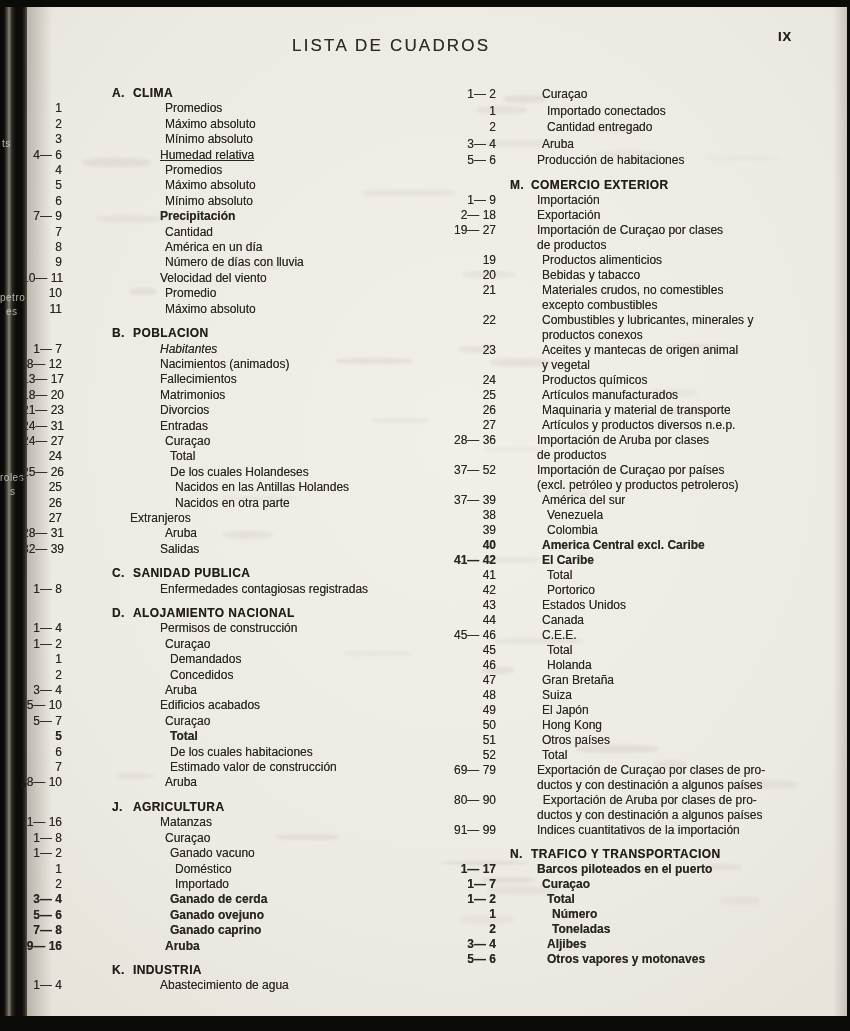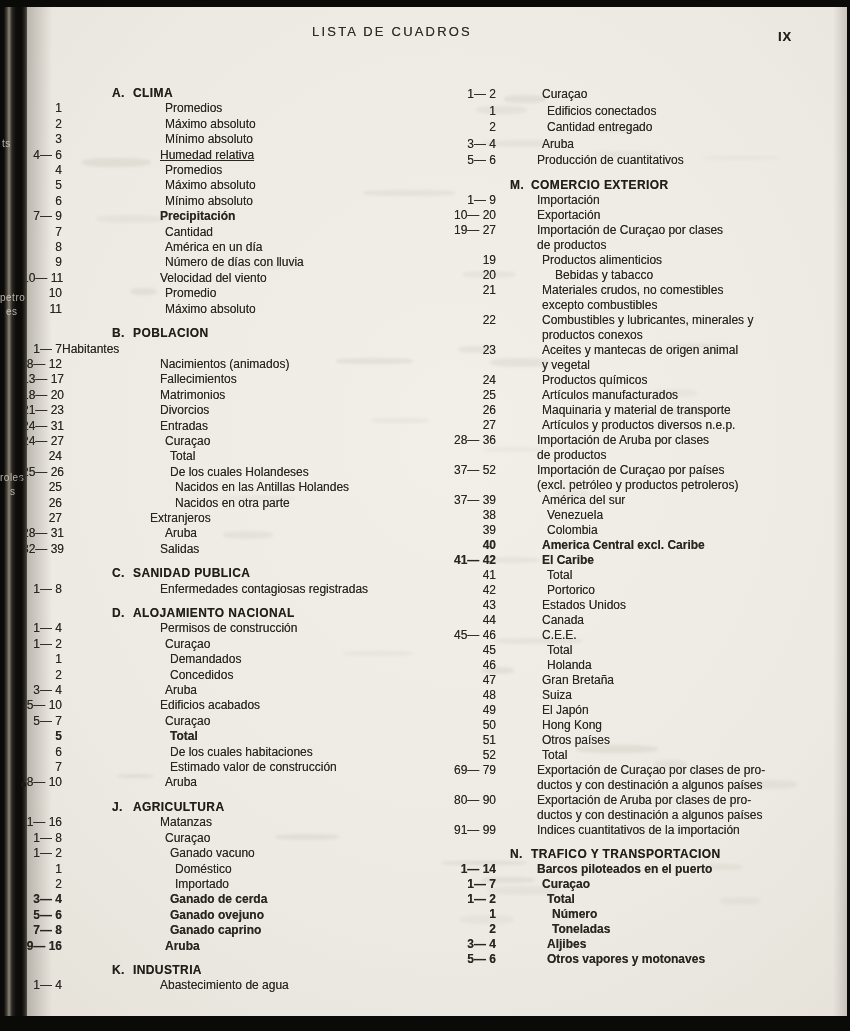--- a/index.html
+++ b/index.html
@@ -10,21 +10,21 @@
       linear-gradient(90deg, rgba(70,62,52,.30) 0, rgba(0,0,0,0) 26px),
       linear-gradient(270deg, rgba(70,62,52,.20) 0, rgba(0,0,0,0) 14px),
       radial-gradient(95% 90% at 52% 42%, #f2efe9 0%, #edeae3 55%, #e2ded5 100%);}
   .topbar{position:absolute;left:0;top:0;width:100%;height:7px;background:#0a0a08;z-index:6;}
   .bottombar{position:absolute;left:0;bottom:0;width:100%;height:15px;background:#0a0a08;z-index:6;}
   .rightedge{position:absolute;right:0;top:0;width:3px;height:100%;background:#0a0a08;z-index:6;}
   .spine{position:absolute;left:0;top:0;width:27px;height:100%;z-index:5;
     background:linear-gradient(90deg,#090908 0,#0c0b0a 4px,#4a463c 7px,#8a8478 9px,#2a2722 12px,
                #0d0c0a 16px,#0d0c0a 22px,#2e2b25 25px,#55503f 27px);}
   .frag{position:absolute;color:rgba(222,216,204,.8);font-size:10px;letter-spacing:.5px;z-index:6;}
-  .header{position:absolute;left:292px;top:24px;width:200px;text-align:center;font-size:13px;
+  .header{position:absolute;left:292px;top:36px;width:200px;font-size:17px;
           letter-spacing:2.2px;color:#2e2a26;z-index:4;}
   .pagenum{position:absolute;left:778px;top:29px;font-size:13px;font-weight:700;color:#221f1b;
            letter-spacing:1px;z-index:4;}
   .col{position:absolute;color:#292521;font-size:12px;z-index:4;}
   .col,.header,.pagenum{text-shadow:0 0 .35px rgba(40,34,28,.6);}
   .col-left{left:22px;top:86px;width:412px;line-height:15.4px;}
   .col-right{left:440px;top:86px;width:404px;line-height:15px;}
   .col-right .section:first-child .row{line-height:16.6px;}
   .section + .section{margin-top:9px;}
   .sec-head{font-weight:700;font-size:12px;letter-spacing:.4px;color:#211d19;display:flex;}
@@ -163,21 +163,21 @@
           <span class="label" style="margin-left: 103px;">Máximo absoluto</span>
         </div>
       </div>
       <div class="section">
         <div class="sec-head">
           <span class="sec-letter">B.</span>
           <span class="sec-title">POBLACION</span>
         </div>
         <div class="row">
           <span class="num">1— 7</span>
-          <span class="label" style="">Habitantes</span>
+          <span class="label" style="margin-left: 98px; font-style: italic;">Habitantes</span>
         </div>
         <div class="row">
           <span class="num">8— 12</span>
           <span class="label" style="margin-left: 98px;">Nacimientos (animados)</span>
         </div>
         <div class="row">
           <span class="num">13— 17</span>
           <span class="label" style="margin-left: 98px;">Fallecimientos</span>
         </div>
         <div class="row">
@@ -207,21 +207,21 @@
         <div class="row">
           <span class="num">25</span>
           <span class="label" style="margin-left: 113px;">Nacidos en las Antillas Holandes</span>
         </div>
         <div class="row">
           <span class="num">26</span>
           <span class="label" style="margin-left: 113px;">Nacidos en otra parte</span>
         </div>
         <div class="row">
           <span class="num">27</span>
-          <span class="label" style="margin-left: 88px; text-align: center;">Extranjeros</span>
+          <span class="label" style="margin-left: 68px; text-align: center;">Extranjeros</span>
         </div>
         <div class="row">
           <span class="num">28— 31</span>
           <span class="label" style="margin-left: 103px;">Aruba</span>
         </div>
         <div class="row">
           <span class="num">32— 39</span>
           <span class="label" style="margin-left: 98px;">Salidas</span>
         </div>
       </div>
@@ -339,60 +339,60 @@
       </div>
     </div>
   <div id="col-right" class="col col-right">
       <div class="section">
         <div class="row">
           <span class="num">1— 2</span>
           <span class="label" style="margin-left: 46px;">Curaçao</span>
         </div>
         <div class="row">
           <span class="num">1</span>
-          <span class="label" style="margin-left: 51px;">Edificios conectados</span>
+          <span class="label" style="margin-left: 51px;">Importado conectados</span>
         </div>
         <div class="row">
           <span class="num">2</span>
           <span class="label" style="margin-left: 51px;">Cantidad entregado</span>
         </div>
         <div class="row">
           <span class="num">3— 4</span>
           <span class="label" style="margin-left: 46px;">Aruba</span>
         </div>
         <div class="row">
           <span class="num">5— 6</span>
-          <span class="label" style="margin-left: 41px;">Producción de cuantitativos</span>
+          <span class="label" style="margin-left: 41px;">Producción de habitaciones</span>
         </div>
       </div>
       <div class="section">
         <div class="sec-head">
           <span class="sec-letter">M.</span>
           <span class="sec-title">COMERCIO EXTERIOR</span>
         </div>
         <div class="row">
           <span class="num">1— 9</span>
           <span class="label" style="margin-left: 41px;">Importación</span>
         </div>
         <div class="row">
-          <span class="num">10— 20</span>
+          <span class="num">2— 18</span>
           <span class="label" style="margin-left: 41px;">Exportación</span>
         </div>
         <div class="row">
           <span class="num">19— 27</span>
           <span class="label" style="margin-left: 41px;">Importación de Curaçao por clases
 de productos</span>
         </div>
         <div class="row">
           <span class="num">19</span>
           <span class="label" style="margin-left: 46px;">Productos alimenticios</span>
         </div>
         <div class="row">
           <span class="num">20</span>
-          <span class="label" style="margin-left: 59px;">Bebidas y tabacco</span>
+          <span class="label" style="margin-left: 46px;">Bebidas y tabacco</span>
         </div>
         <div class="row">
           <span class="num">21</span>
           <span class="label" style="margin-left: 46px;">Materiales crudos, no comestibles
 excepto combustibles</span>
         </div>
         <div class="row">
           <span class="num">22</span>
           <span class="label" style="margin-left: 46px;">Combustibles y lubricantes, minerales y
 productos conexos</span>
@@ -500,35 +500,35 @@
           <span class="num">52</span>
           <span class="label" style="margin-left: 46px;">Total</span>
         </div>
         <div class="row">
           <span class="num">69— 79</span>
           <span class="label" style="margin-left: 41px;">Exportación de Curaçao por clases de pro-
 ductos y con destinación a algunos países</span>
         </div>
         <div class="row">
           <span class="num">80— 90</span>
-          <span class="label" style="margin-left: 41px;">Exportación de Aruba por clases de pro-
+          <span class="label" style="margin-left: 41px; text-align: center;">Exportación de Aruba por clases de pro-
 ductos y con destinación a algunos países</span>
         </div>
         <div class="row">
           <span class="num">91— 99</span>
           <span class="label" style="margin-left: 41px;">Indices cuantitativos de la importación</span>
         </div>
       </div>
       <div class="section">
         <div class="sec-head">
           <span class="sec-letter">N.</span>
           <span class="sec-title">TRAFICO Y TRANSPORTACION</span>
         </div>
         <div class="row">
-          <span class="num b">1— 14</span>
+          <span class="num b">1— 17</span>
           <span class="label b" style="margin-left: 41px;">Barcos piloteados en el puerto</span>
         </div>
         <div class="row">
           <span class="num b">1— 7</span>
           <span class="label b" style="margin-left: 46px;">Curaçao</span>
         </div>
         <div class="row">
           <span class="num b">1— 2</span>
           <span class="label b" style="margin-left: 51px;">Total</span>
         </div>

